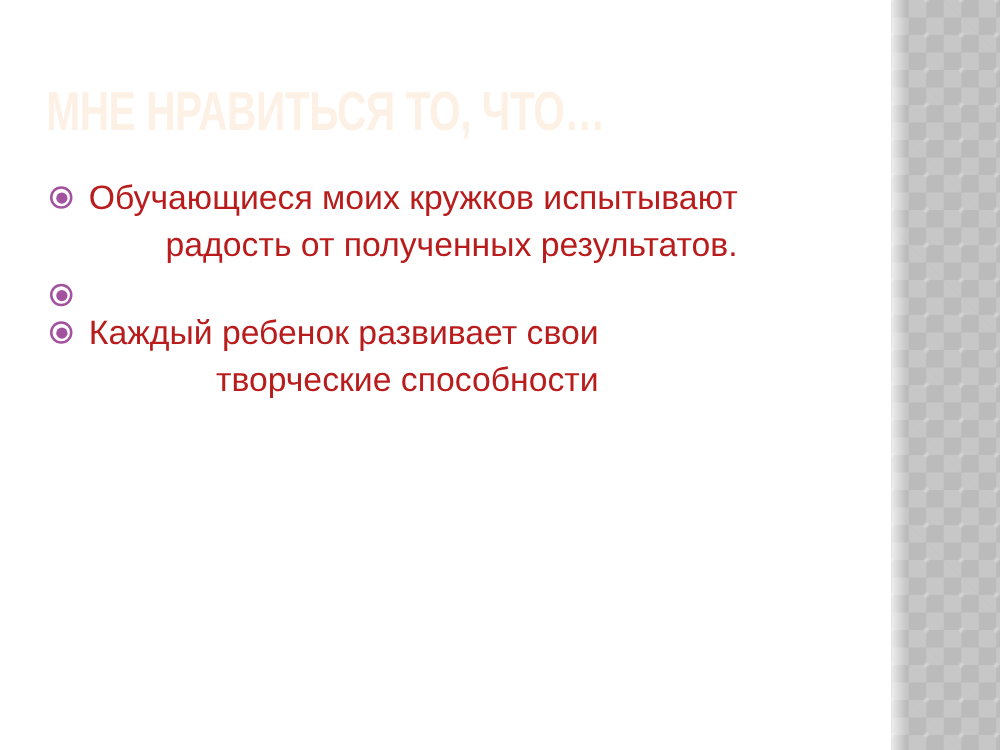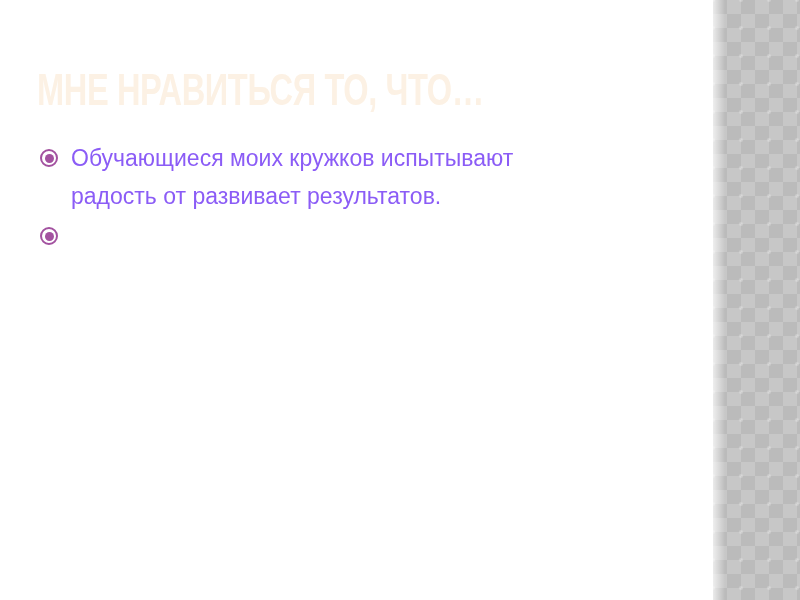--- a/index.html
+++ b/index.html
@@ -7,20 +7,21 @@
     padding: 0;
     background: #ffffff;
   }
   .slide {
     position: relative;
     width: 800px;
     height: 600px;
     background: #ffffff;
     overflow: hidden;
     font-family: "Liberation Sans", sans-serif;
+    text-align: right;
   }
 
   
   .slide-title {
     position: absolute;
     left: 37px;
     top: 64px;
     margin: 0;
     font-size: 44px;
     line-height: 52px;
@@ -61,23 +62,23 @@
     content: "";
     position: absolute;
     left: 2.5px;
     top: 2.5px;
     right: 2.5px;
     bottom: 2.5px;
     border-radius: 50%;
     background: #a352a0;
   }
   .bullet-text {
-    font-size: 23px;
+    font-size: 27px;
     line-height: 38px;
-    color: #8b5cf6;
+    color: #b91c1c;
   }
   .bullet-line {
     white-space: nowrap;
   }
 
   
   .sidebar {
     position: absolute;
     top: 0;
     right: 0;
@@ -107,27 +108,34 @@
 <div class="slide">
 
   <h1 class="slide-title">МНЕ НРАВИТЬСЯ ТО, ЧТО…</h1>
 
   <ul class="bullet-list">
 
     <li class="bullet-item">
       <span class="bullet-marker"></span>
       <div class="bullet-text">
         <div class="bullet-line">Обучающиеся моих кружков испытывают</div>
-        <div class="bullet-line">радость от развивает результатов.</div>
+        <div class="bullet-line">радость от полученных результатов.</div>
       </div>
     </li>
 
     <li class="bullet-item">
       <span class="bullet-marker"></span>
     </li>
 
 
+    <li class="bullet-item">
+      <span class="bullet-marker"></span>
+      <div class="bullet-text">
+        <div class="bullet-line">Каждый ребенок развивает свои</div>
+        <div class="bullet-line">творческие способности</div>
+      </div>
+    </li>
 
   </ul>
 
   <div class="sidebar"></div>
 
 </div>
 
 </body></html>

